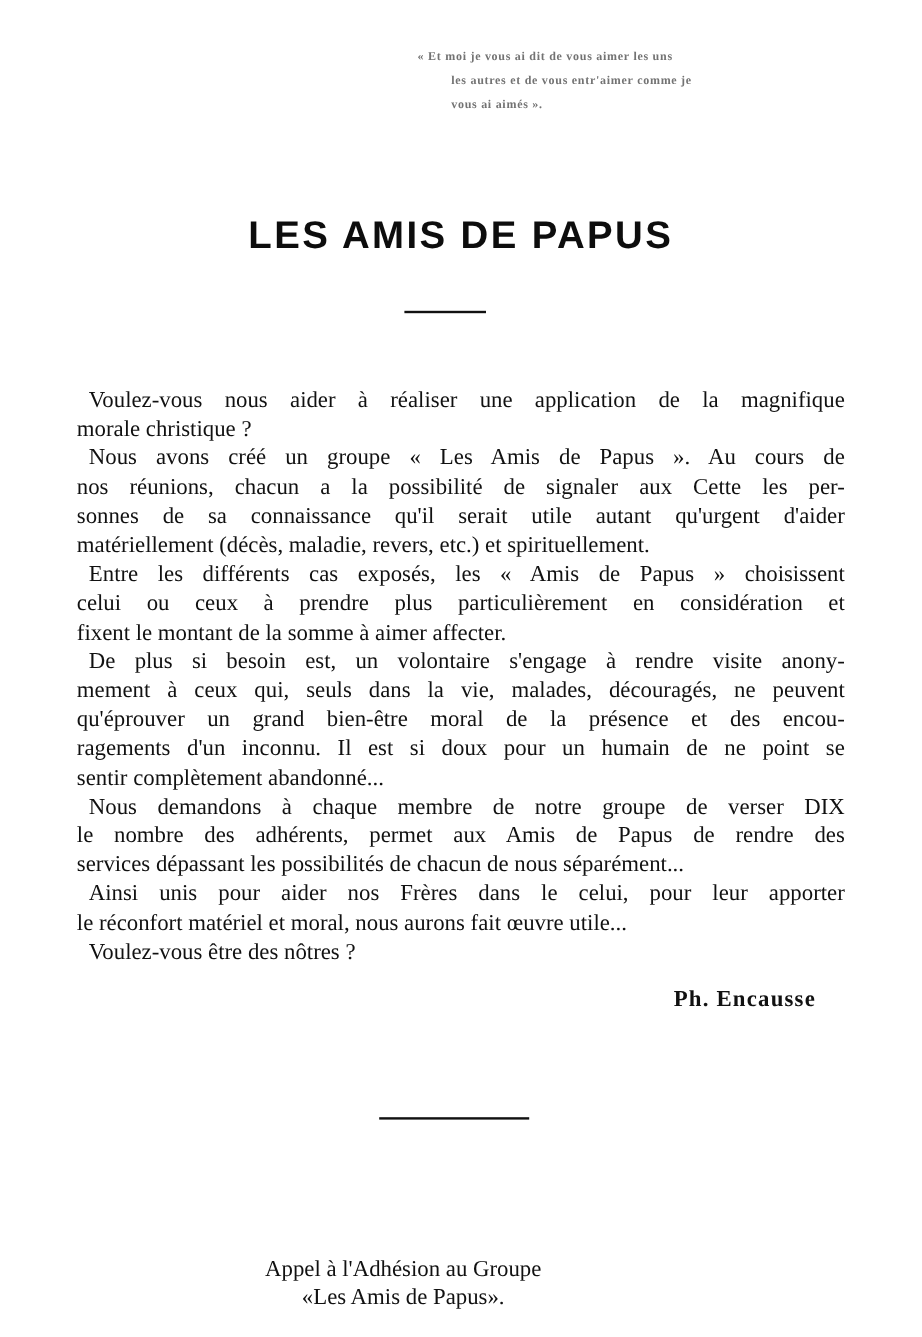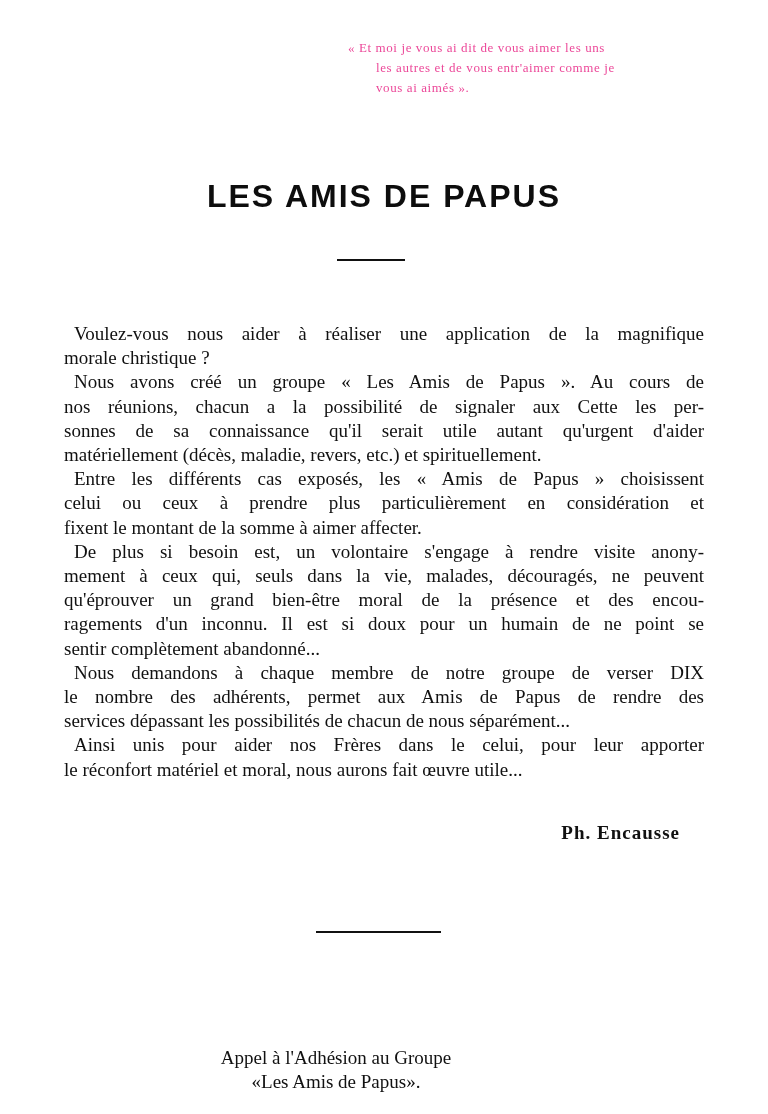--- a/index.html
+++ b/index.html
@@ -1,18 +1,18 @@
 <!DOCTYPE html>
 <html><head>
 <meta charset="utf-8">
 <style>
   html, body { margin: 0; padding: 0; background: #ffffff; }
   body { width: 768px; height: 1114px; position: relative; overflow: hidden; color: #111111; }
   .epigraph { position: absolute; left: 348px; top: 38px; width: 340px;
-    font-family: "Liberation Serif", serif; font-size: 13px; line-height: 20px; letter-spacing: 0.6px; color: #ec4899; }
+    font-family: "Liberation Serif", serif; font-size: 10px; line-height: 20px; letter-spacing: 0.6px; color: #737373; font-weight: bold; }
   .epigraph .line { display: block; white-space: nowrap; }
   .epigraph .indent { padding-left: 28px; }
   .title { position: absolute; left: 0; top: 178px; width: 768px; text-align: center;
     font-family: "Liberation Sans", sans-serif; font-weight: bold; font-size: 32px; letter-spacing: 2px; color: #0d0d0d; }
   .rule { position: absolute; height: 2px; background: #111; }
   .rule.top { left: 337px; top: 259px; width: 68px; }
   .rule.bottom { left: 316px; top: 931px; width: 125px; }
   .body-text { position: absolute; left: 74px; top: 322px; width: 630px;
     font-family: "Liberation Serif", serif; font-size: 19px; line-height: 24.2px; color: #111; }
   .body-text .l { display: block; white-space: nowrap; text-align: justify; text-align-last: justify; }
@@ -49,20 +49,21 @@
   <span class="l">De plus si besoin est, un volontaire s'engage à rendre visite anony-</span>
   <span class="l cont">mement à ceux qui, seuls dans la vie, malades, découragés, ne peuvent</span>
   <span class="l cont">qu'éprouver un grand bien-être moral de la présence et des encou-</span>
   <span class="l cont">ragements d'un inconnu. Il est si doux pour un humain de ne point se</span>
   <span class="l last cont">sentir complètement abandonné...</span>
   <span class="l">Nous demandons à chaque membre de notre groupe de verser DIX</span>
   <span class="l cont">le nombre des adhérents, permet aux Amis de Papus de rendre des</span>
   <span class="l last cont">services dépassant les possibilités de chacun de nous séparément...</span>
   <span class="l">Ainsi unis pour aider nos Frères dans le celui, pour leur apporter</span>
   <span class="l last cont">le réconfort matériel et moral, nous aurons fait œuvre utile...</span>
+  <span class="l last">Voulez-vous être des nôtres ?</span>
 </div>
 
 <div class="signature">Ph. Encausse</div>
 
 <div class="rule bottom"></div>
 
 <div class="appeal">
   <span>Appel à l'Adhésion au Groupe</span>
   <span>«Les Amis de Papus».</span>
 </div>

